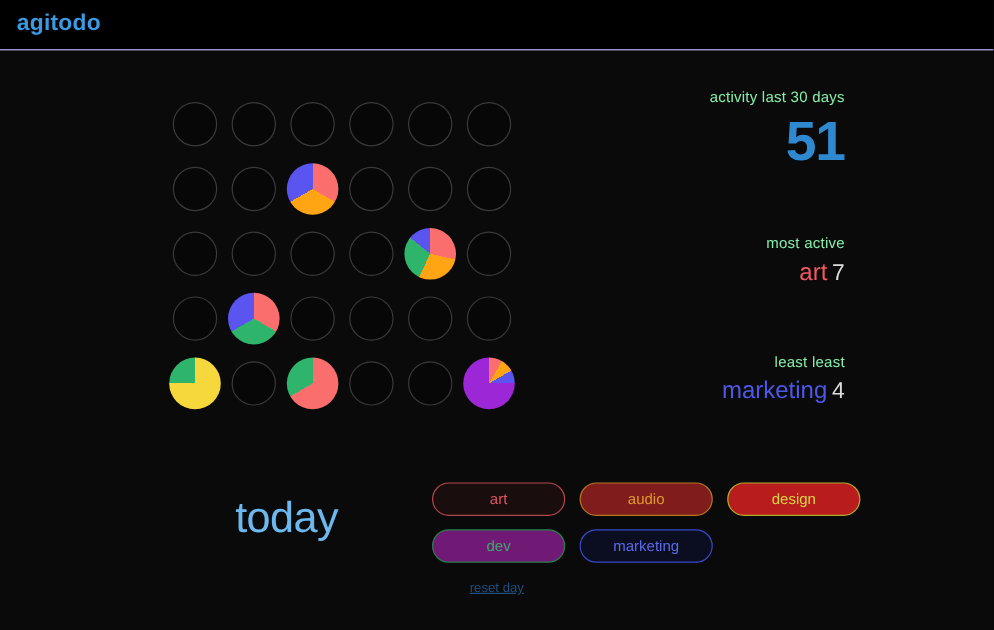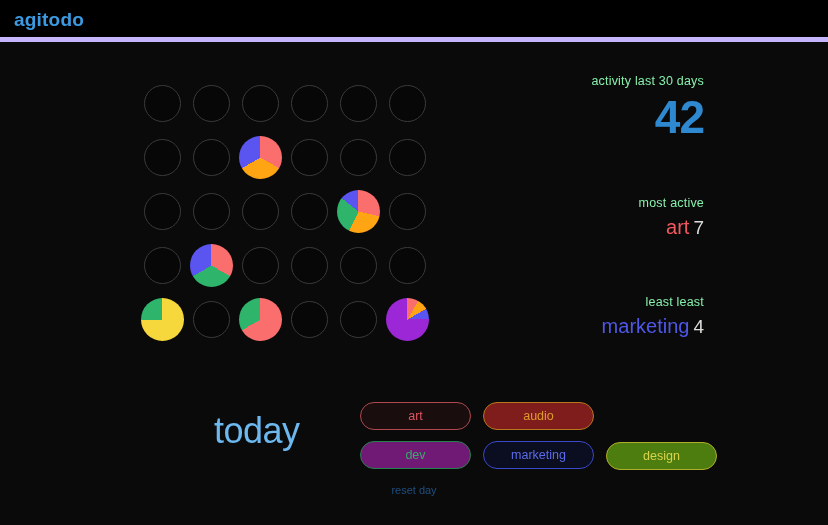--- a/index.html
+++ b/index.html
@@ -9,21 +9,21 @@
     font-family: "Liberation Sans", sans-serif;
     overflow: hidden;
   }
   #app { position: relative; width: 828px; height: 525px; background: #0a0a0a; }
 
   
   .header {
     position: absolute; top: 0; left: 0;
     width: 828px; height: 42px;
     background: #000000;
-    border-bottom: 5px solid #c4b5fd;
+    border-bottom: 1px solid #c4b5fd;
   }
   .logo {
     position: absolute; left: 14px; top: 9px;
     font-size: 19px; font-weight: bold;
     color: #3b9ae1;
     letter-spacing: 0.2px;
   }
 
   
   .grid {
@@ -61,21 +61,21 @@
   .stat-row { margin-top: 6px; font-size: 20px; color: #e6e6e6; }
   .stat-name { font-size: 20px; }
   .stat-count { font-size: 19px; color: #dcdcdc; margin-left: 4px; }
 
   #block-activity { top: 0px; }
   #block-most     { top: 122px; }
   #block-least    { top: 221px; }
 
   
   .today {
-    position: absolute; left: 214px; top: 410px;
+    position: absolute; left: 196px; top: 410px;
     font-size: 36px; color: #6cb8ef; letter-spacing: -0.5px;
   }
   .tags {
     position: absolute; left: 360px; top: 402px;
     display: grid;
     grid-template-columns: repeat(3, 117px);
     grid-template-rows: repeat(2, 28px);
     gap: 11px 6px;
   }
   .tag {
@@ -85,20 +85,21 @@
     display: flex; align-items: center; justify-content: center;
     font-size: 12.5px;
     cursor: pointer;
     background: #0d0d0d;
   }
   .reset {
     position: absolute; left: 0; right: 0; top: 484px;
     text-align: center;
     font-size: 11px; color: #1f4f80;
     cursor: pointer;
+    text-decoration: underline;
   }
 </style>
 </head>
 <body>
 
 <div id="app">
 
   <div class="header">
     <div class="logo" style="color: rgb(59, 154, 225);">agitodo</div>
   </div>
@@ -193,21 +194,21 @@
       </div>
       <div class="cell">
         <div class="day-pie" style="background: conic-gradient(rgb(250, 110, 110) 0deg, rgb(250, 110, 110) 30deg, rgb(255, 164, 18) 30deg, rgb(255, 164, 18) 60deg, rgb(90, 84, 240) 60deg, rgb(90, 84, 240) 90deg, rgb(156, 39, 214) 90deg, rgb(156, 39, 214) 360deg);"></div>
       </div>
     </div>
 
   <div class="stats">
 
     <div class="stat-block" id="block-activity">
       <div class="stat-label">activity last 30 days</div>
-      <div class="stat-big" style="color: rgb(47, 137, 208);">42</div>
+      <div class="stat-big" style="color: rgb(47, 137, 208);">51</div>
     </div>
 
     <div class="stat-block" id="block-most">
       <div class="stat-label">most active</div>
       <div class="stat-row"><span class="stat-name" id="most-name" style="color: rgb(242, 88, 95);">art</span><span class="stat-count">7</span></div>
     </div>
 
     <div class="stat-block" id="block-least">
       <div class="stat-label">least least</div>
       <div class="stat-row"><span class="stat-name" id="least-name" style="color: rgb(79, 87, 232);">marketing</span><span class="stat-count">4</span></div>
@@ -217,21 +218,21 @@
 
   <div class="today" style="color: rgb(108, 184, 239);">today</div>
 
   <div class="tags">
       <div class="tag" style="border-color: rgb(178, 72, 79); color: rgb(224, 85, 96); background: rgb(26, 13, 14);">
         <span>art</span>
       </div>
       <div class="tag" style="border-color: rgb(181, 119, 31); color: rgb(224, 155, 45); background: #7f1d1d;">
         <span>audio</span>
       </div>
-      <div class="tag" style="border-color: rgb(176, 173, 42); color: rgb(216, 212, 74); background: #4d7c0f; margin-top: 40px;">
+      <div class="tag" style="border-color: rgb(176, 173, 42); color: rgb(216, 212, 74); background: #b91c1c;">
         <span>design</span>
       </div>
       <div class="tag" style="border-color: rgb(36, 130, 76); color: rgb(60, 168, 106); background: #701a75;">
         <span>dev</span>
       </div>
       <div class="tag" style="border-color: rgb(58, 73, 201); color: rgb(91, 106, 232); background: rgb(11, 13, 32);">
         <span>marketing</span>
       </div>
     </div>
 

